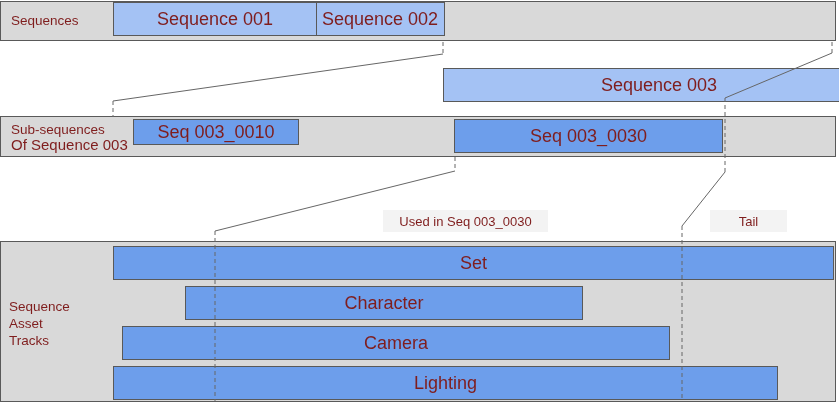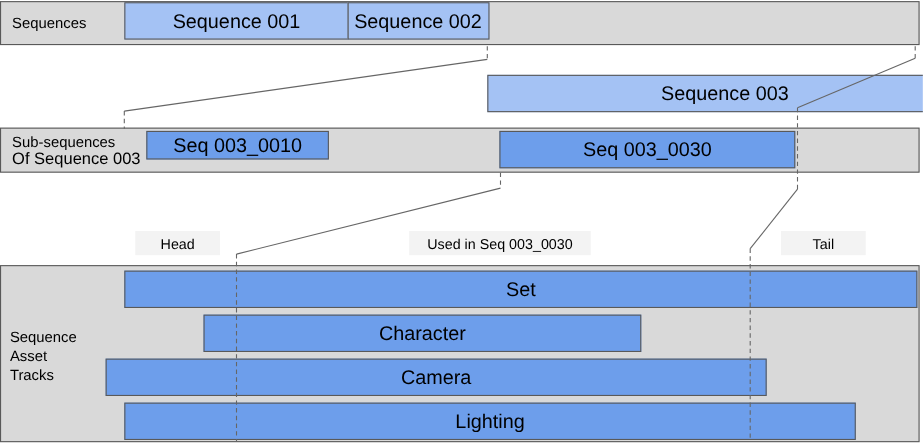--- a/index.html
+++ b/index.html
@@ -1,21 +1,21 @@
 <!DOCTYPE html>
 <html><head>
 <meta charset="utf-8">
 <style>
   html,body{margin:0;padding:0;background:#ffffff;}
   #stage{
     position:relative;
     width:839px;height:405px;
     background:#ffffff;
     font-family:"Liberation Sans","DejaVu Sans",sans-serif;
-    color:#000000;
+    color:#7f1d1d;
     overflow:hidden;
   }
   .row{
     position:absolute;left:0;width:836px;
     background:#d9d9d9;
     border:1.5px solid #595959;
     box-sizing:border-box;
   }
   .row-label{
     position:absolute;left:10px;top:0;bottom:0;
@@ -79,43 +79,40 @@
       <span class="sub">Of Sequence 003</span>
     </div>
   </div>
   <div class="bar mid" style="left:113px;top:119px;width:166px;height:26px;margin-left:20px;">
     <span>Seq 003_0010</span>
   </div>
   <div class="bar mid" style="left:454px;top:119px;width:269px;height:34px;">
     <span>Seq 003_0030</span>
   </div>
 
-  <div class="chip" style="left:123px;width:77px;">
-    <span>Head</span>
-  </div>
-  <div class="chip" style="left:372px;width:165px;">
+  <div class="chip" style="left:383px;width:165px;">
     <span>Used in Seq 003_0030</span>
   </div>
   <div class="chip" style="left:710px;width:77px;">
     <span>Tail</span>
   </div>
 
   <div id="tracks-box"></div>
   <div id="tracks-label">
     <div>Sequence</div>
     <div>Asset</div>
     <div>Tracks</div>
   </div>
   <div class="bar mid" style="left:113px;top:246px;width:721px;height:34px;">
     <span>Set</span>
   </div>
   <div class="bar mid" style="left:185px;top:286px;width:398px;height:34px;">
     <span>Character</span>
   </div>
-  <div class="bar mid" style="left:96px;top:326px;width:601px;height:34px;">
+  <div class="bar mid" style="left:122px;top:326px;width:548px;height:34px;">
     <span>Camera</span>
   </div>
   <div class="bar mid" style="left:113px;top:366px;width:665px;height:34px;">
     <span>Lighting</span>
   </div>
 
   <svg id="connectors" viewBox="0 0 839 405">
     <g stroke="#666666" stroke-width="1" fill="none">
 
       <line x1="443" y1="42" x2="443" y2="54" stroke-dasharray="4 3"></line>

